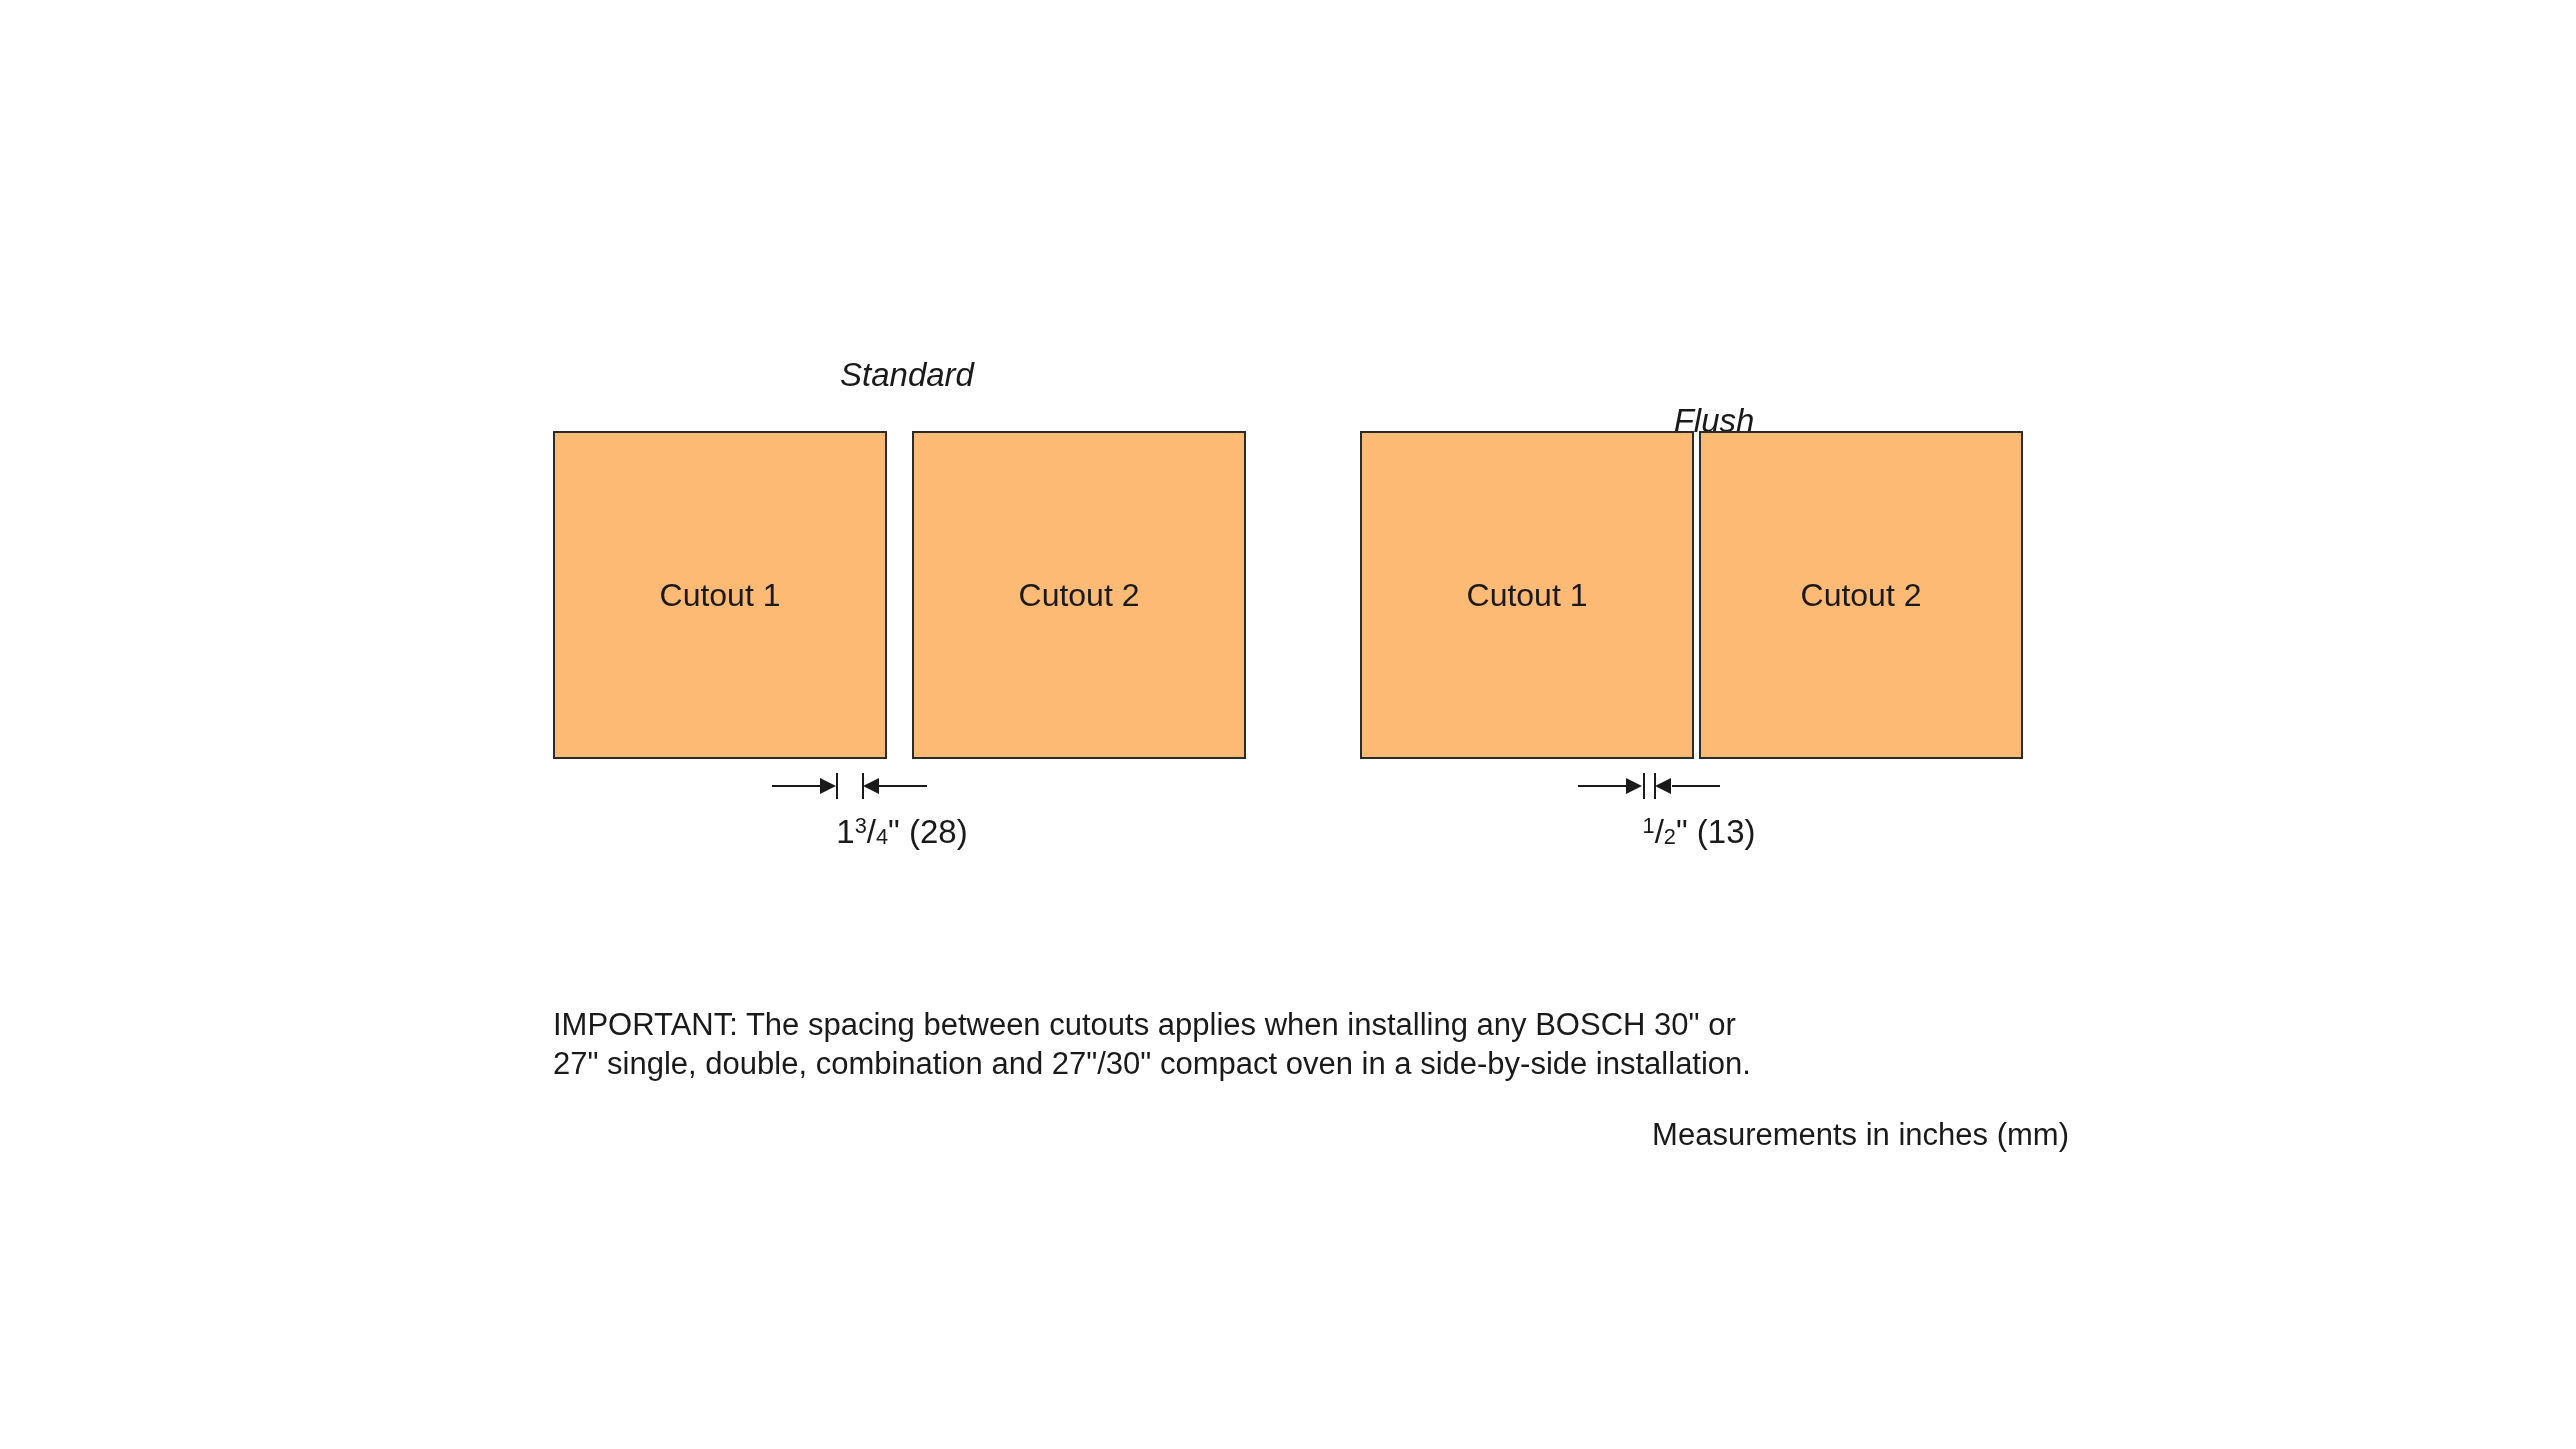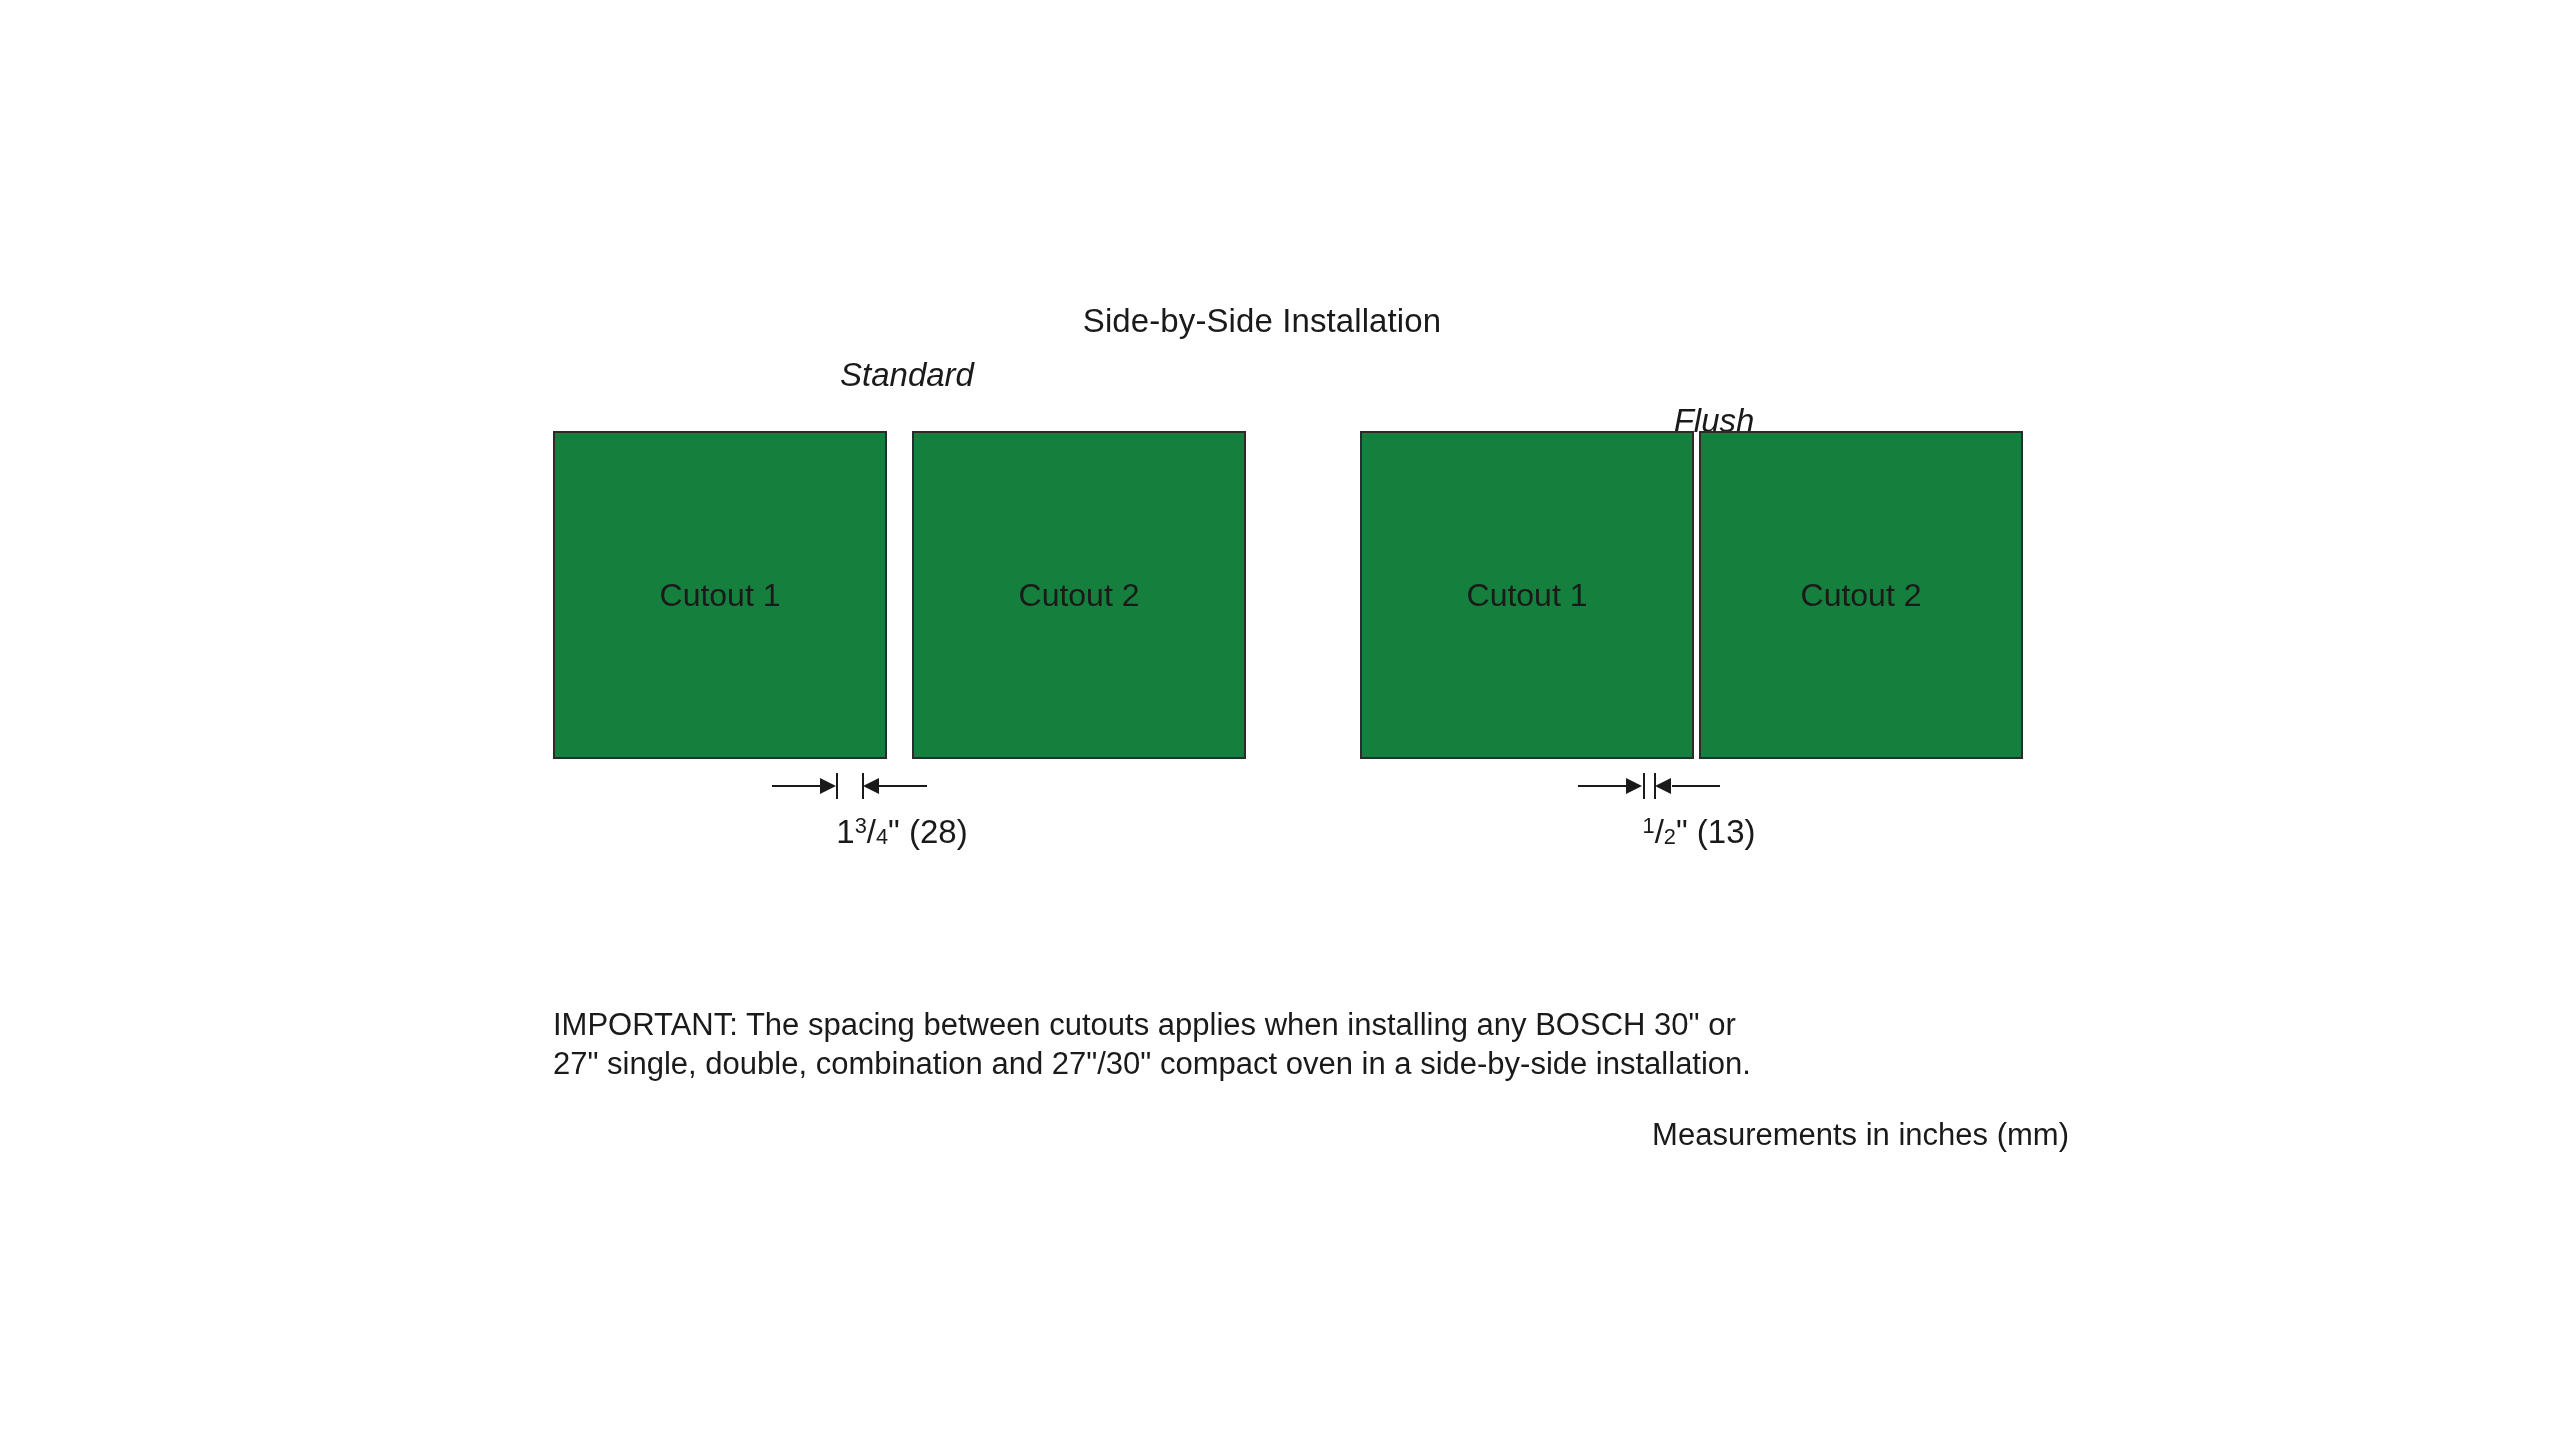--- a/index.html
+++ b/index.html
@@ -50,21 +50,21 @@
   .col-heading.standard { left: 553px; width: 708px; }
   .col-heading.flush    { left: 1360px; width: 708px; margin-top: 46px; }
 
   
   .cutout-box {
     position: absolute;
     top: 431px;
     width: 334px;
     height: 328px;
     border: 2.4px solid #2b2b2b;
-    background: #15803d;
+    background: #fdba74;
     box-sizing: border-box;
   }
   .cutout-box .box-label {
     position: absolute;
     left: 0;
     top: 50%;
     transform: translateY(-50%);
     width: 100%;
     text-align: center;
     font-size: 32px;
@@ -172,23 +172,20 @@
     text-align: right;
     font-size: 31px;
     line-height: 39px;
   }
 </style>
 </head>
 <body>
 
 <div class="stage">
 
-  <div class="diagram-title">
-    <span>Side-by-Side Installation</span>
-  </div>
 
   <div class="col-heading standard">Standard</div>
   <div class="col-heading flush">Flush</div>
 
   <div class="cutout-box" id="box-std-1">
     <div class="box-label">Cutout 1</div>
   </div>
   <div class="cutout-box" id="box-std-2">
     <div class="box-label">Cutout 2</div>
   </div>

